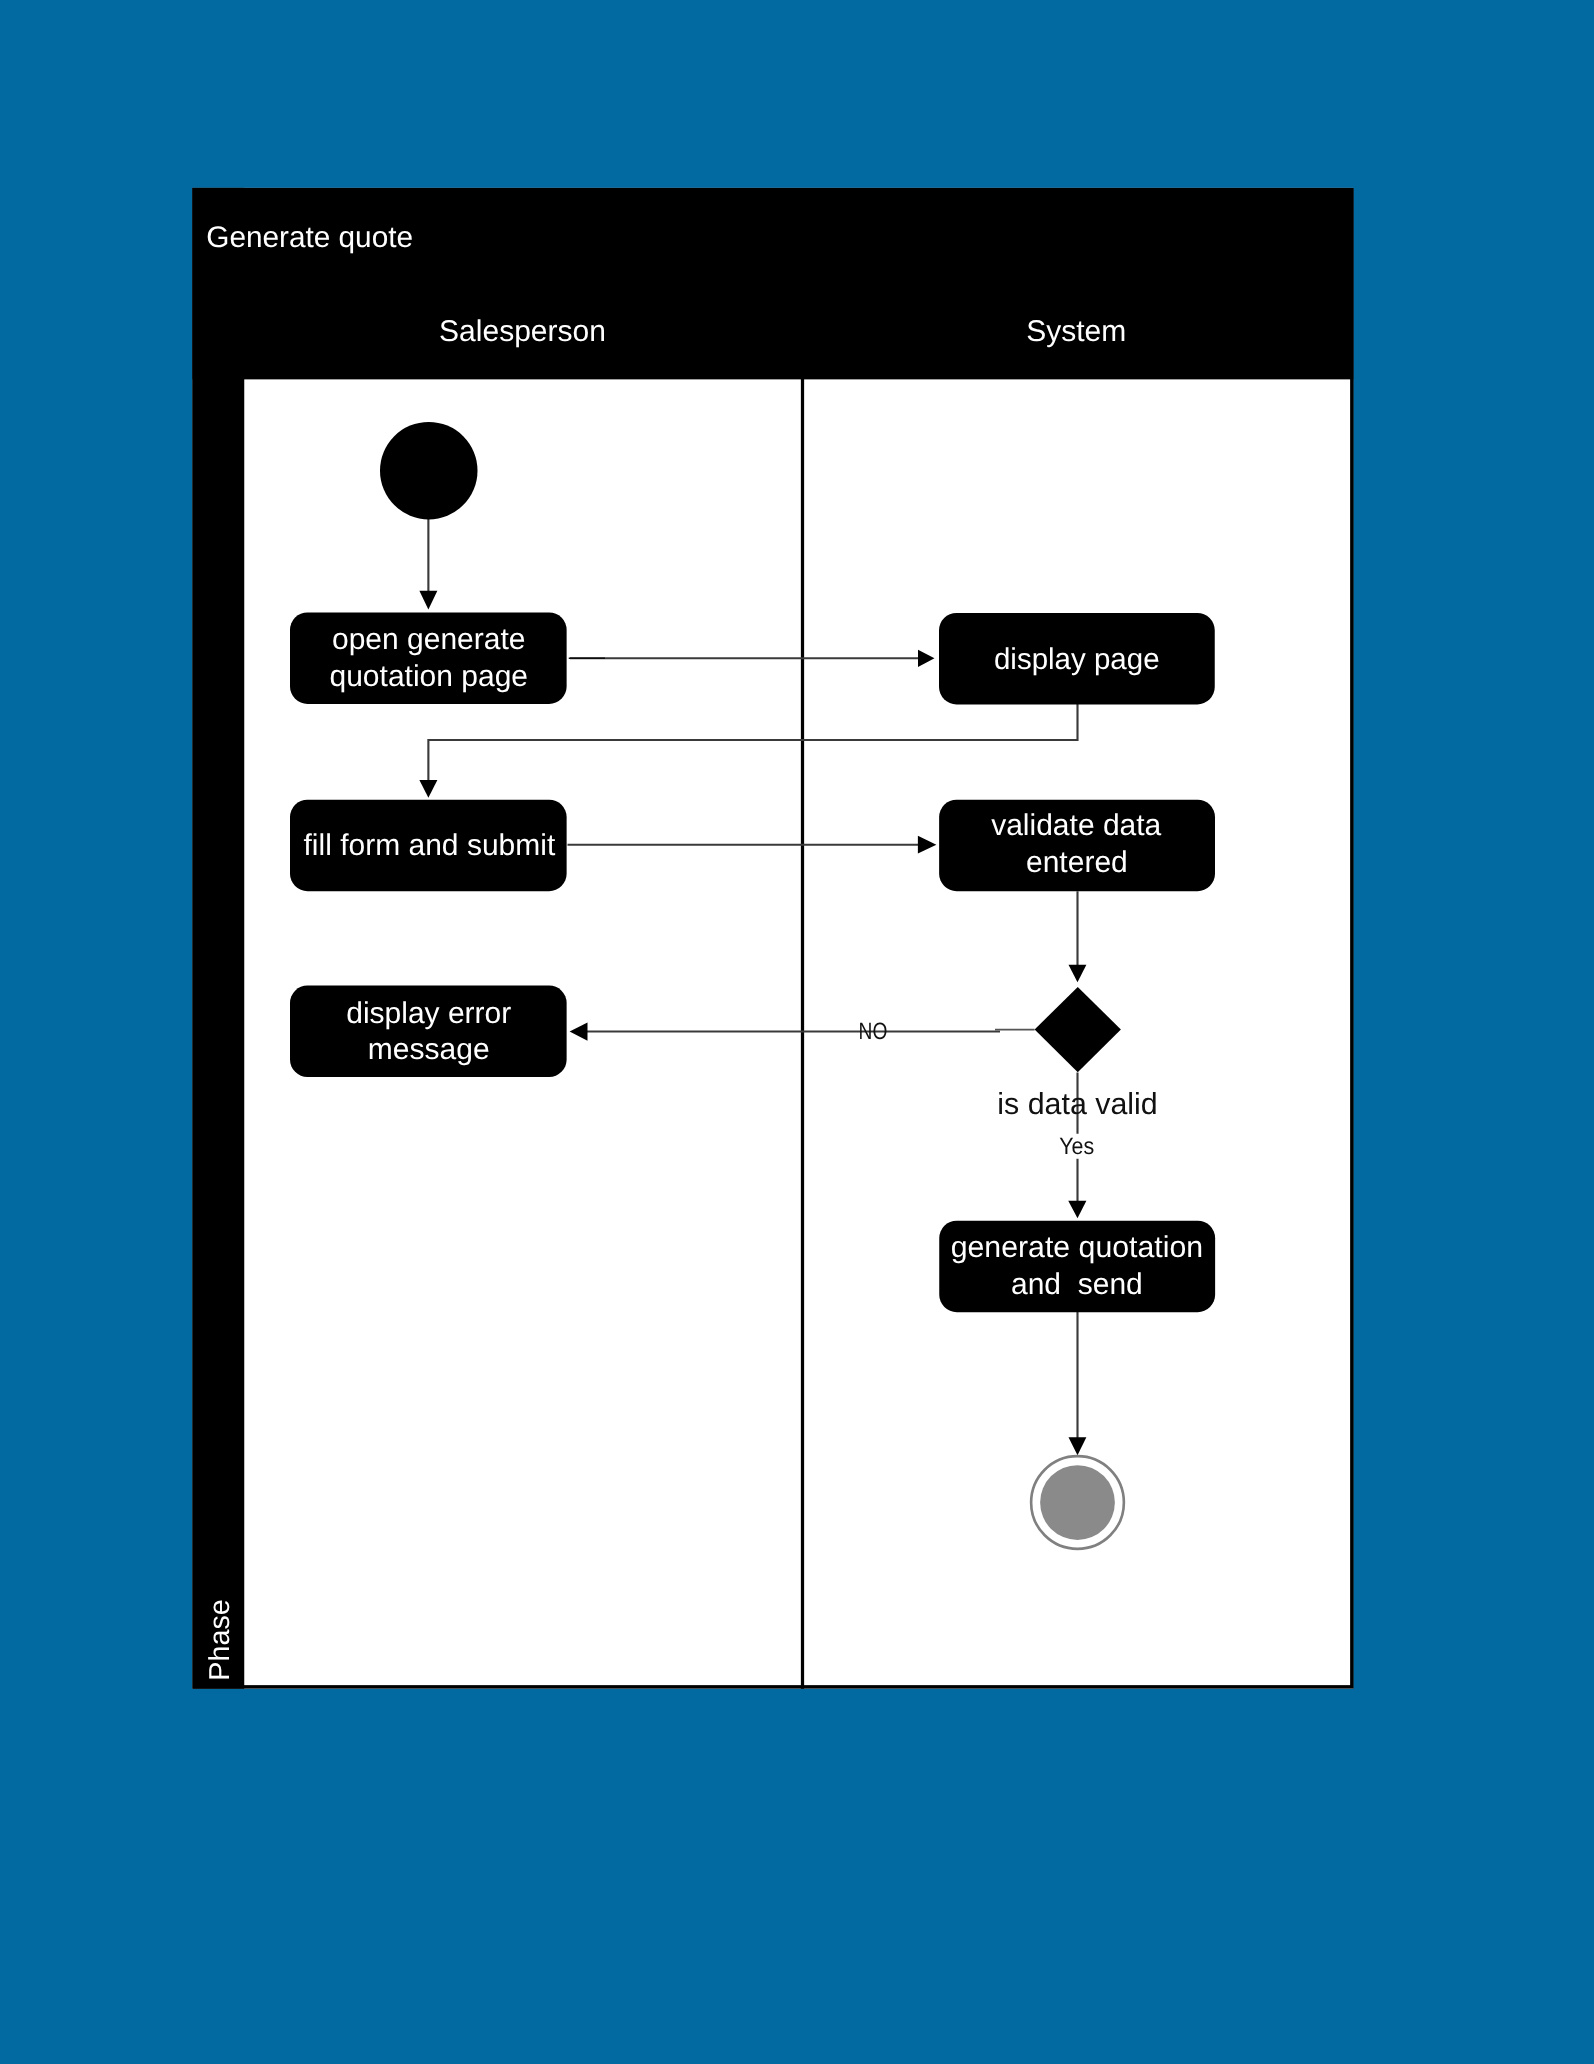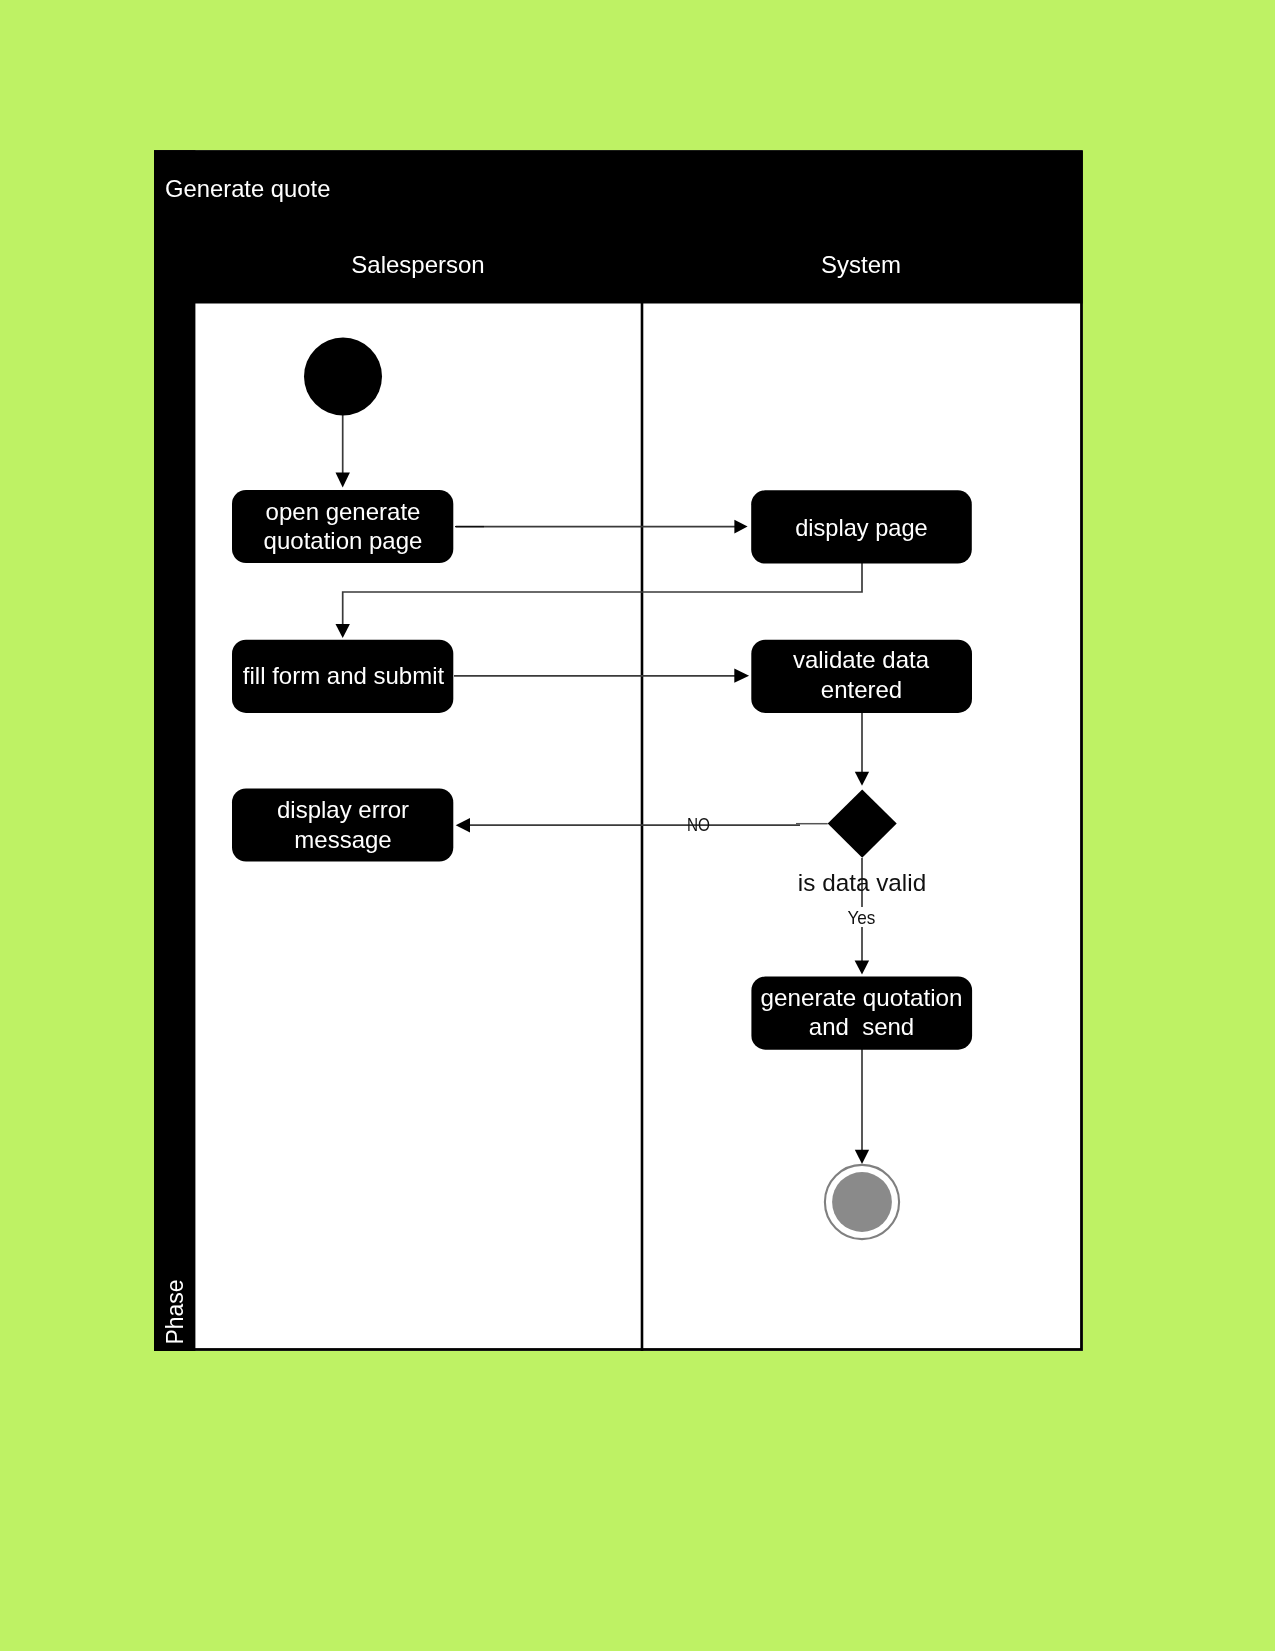--- a/index.html
+++ b/index.html
@@ -1,19 +1,19 @@
 <!DOCTYPE html>
 <html><head>
 <meta charset="utf-8">
 <title>Generate quote</title>
 <style>
   html,body{margin:0;padding:0;background:#ffffff;}
   body{width:1275px;height:1651px;overflow:hidden;
        font-family:"Liberation Sans",sans-serif;}
-  #page{position:relative;width:1275px;height:1651px;background:#bef264;}
+  #page{position:relative;width:1275px;height:1651px;background:#0369a1;}
   #diagram-svg{position:absolute;left:0;top:0;}
   text{font-family:"Liberation Sans",sans-serif;}
   .node-text{font-size:24px;fill:#ffffff;text-anchor:middle;}
   .lane-title{font-size:24px;fill:#ffffff;text-anchor:middle;}
   .diagram-title{font-size:23.8px;fill:#ffffff;text-anchor:start;}
   .phase-text{font-size:23px;fill:#ffffff;text-anchor:middle;}
   .edge-label{font-size:19px;fill:#111111;text-anchor:middle;}
   .decision-label{font-size:24.3px;fill:#111111;text-anchor:middle;}
 </style>
 </head>

